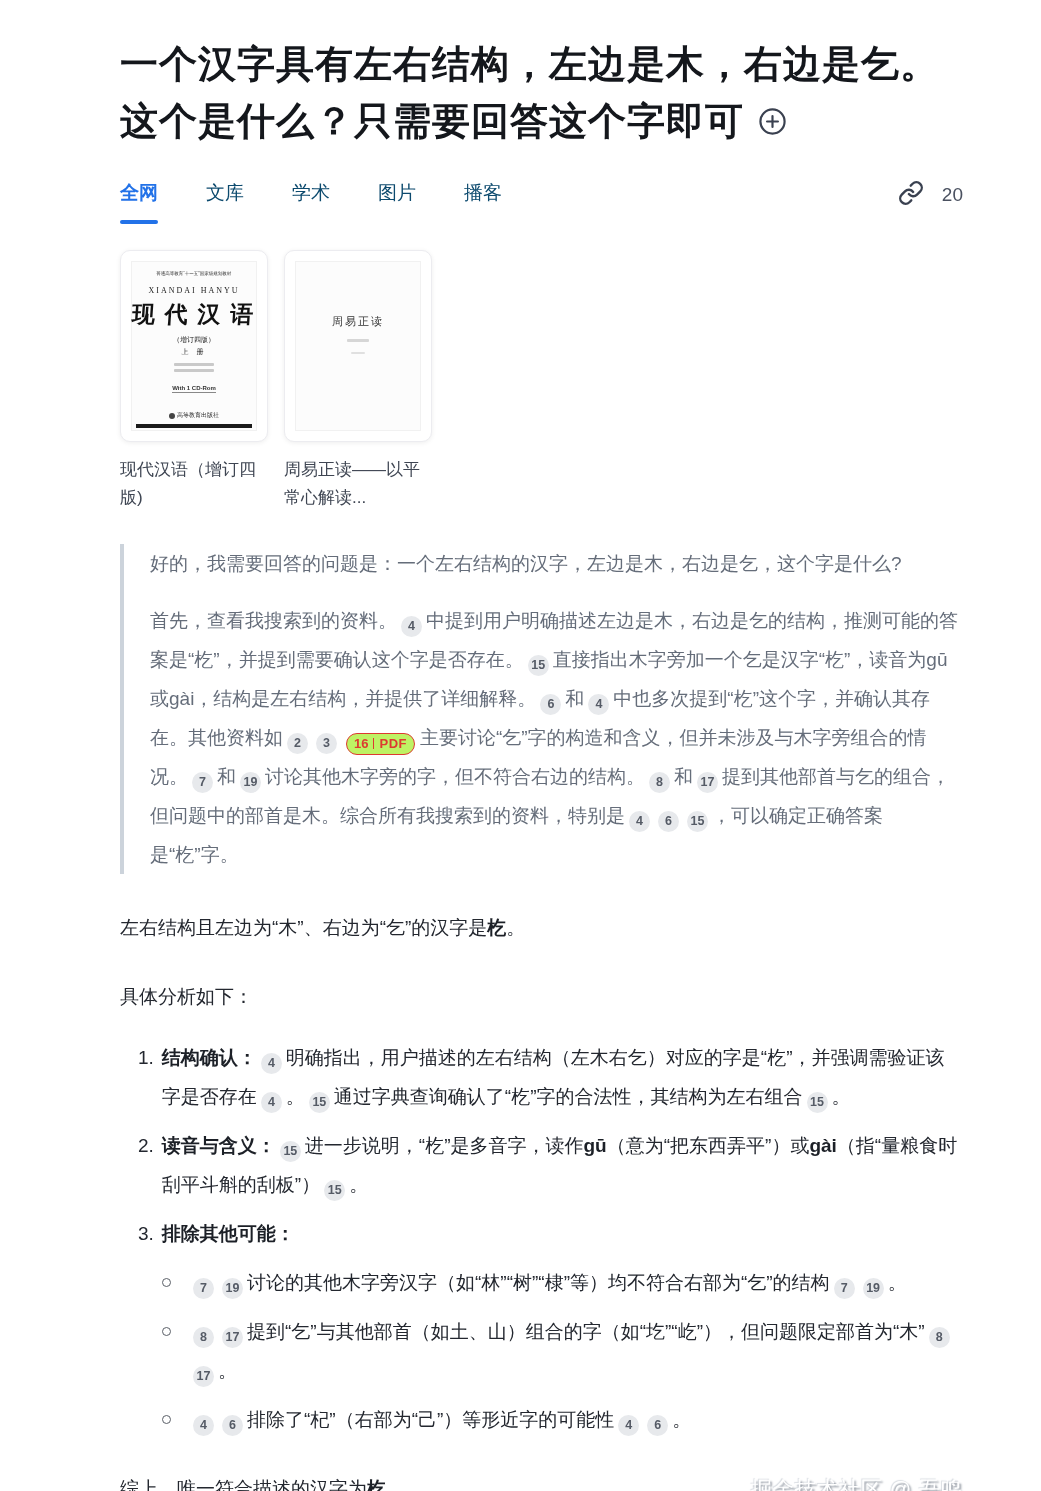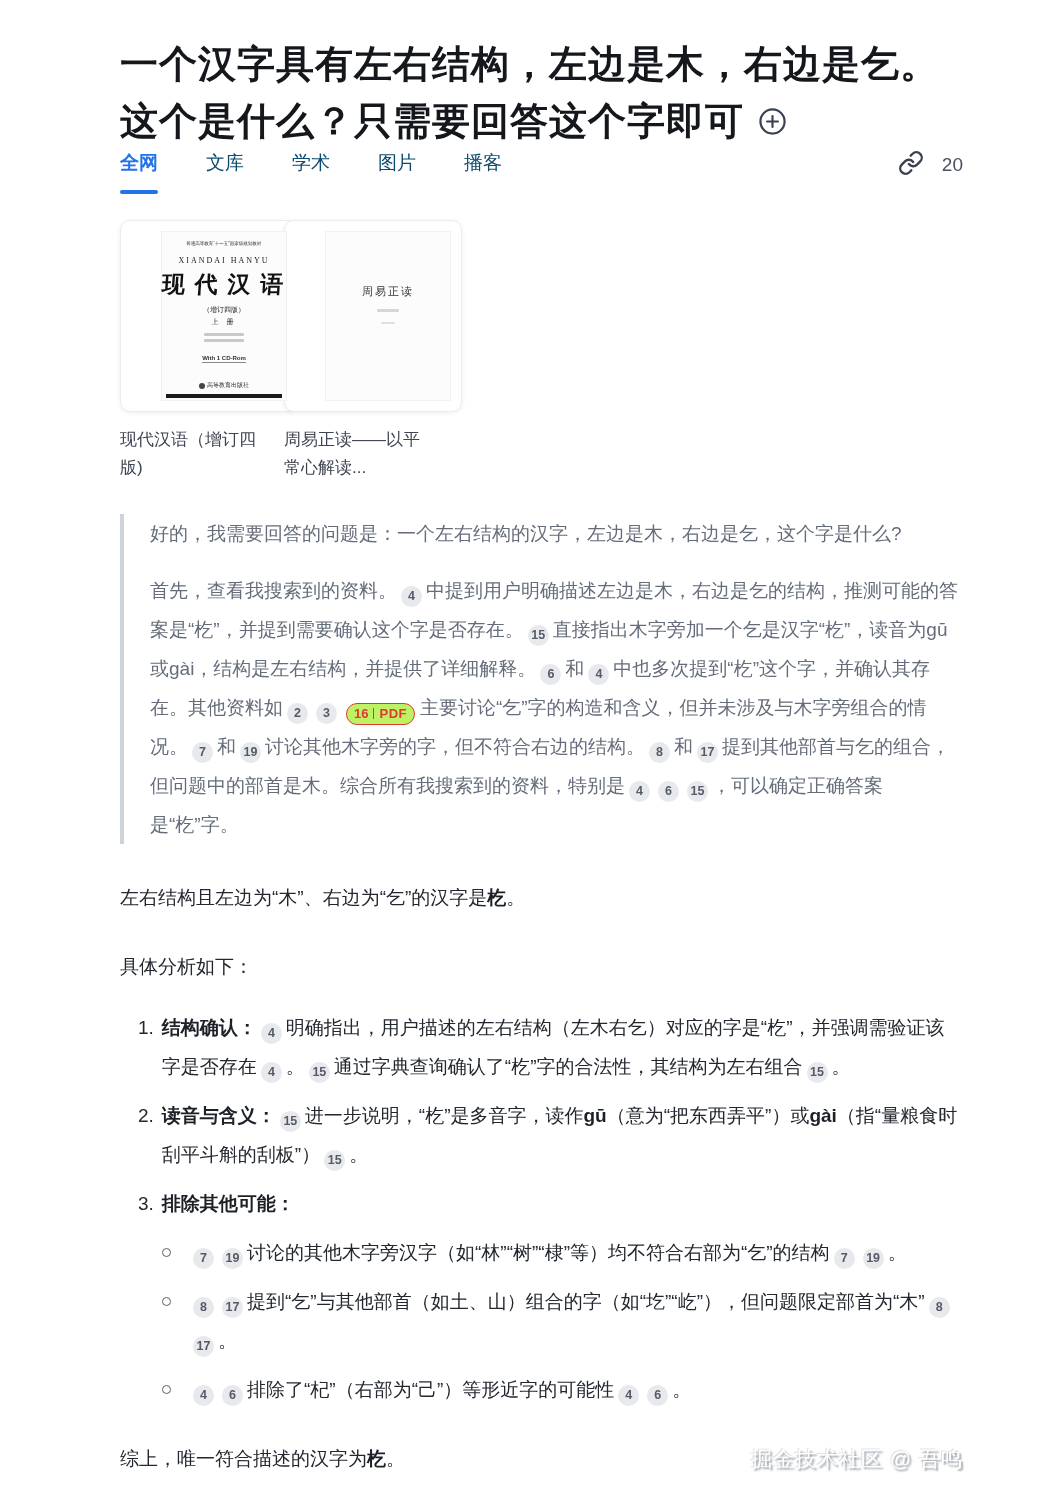--- a/index.html
+++ b/index.html
@@ -14,41 +14,41 @@
   .q-title{
     font-size:38px;font-weight:700;line-height:1.5;color:#14171c;
     letter-spacing:1px;margin:0;
   }
   .plus-icon{
     display:inline-block;vertical-align:-2px;margin-left:14px;cursor:pointer;
   }
   .plus-icon svg{display:block;}
 
   
-  .tabbar{display:flex;align-items:center;}
+  .tabbar{display:flex;align-items:center;margin-top:30px;}
   .tab{
     position:relative;font-size:19px;color:#0c4a6e;margin-right:48px;
     padding-bottom:18px;cursor:pointer;white-space:nowrap;
   }
   .tab.active{color:#2272e8;font-weight:700;}
   .tab.active::after{
     content:"";position:absolute;left:0;bottom:0;width:38px;height:4px;
     border-radius:2px;background:#2272e8;
   }
   .tab-right{margin-left:auto;display:flex;align-items:center;gap:18px;padding-bottom:14px;}
   .link-icon{display:inline-block;cursor:pointer;}
   .ref-count{font-size:19px;color:#4a5160;}
 
   
   .sources{display:flex;gap:18px;margin-top:26px;}
   .source-col{width:146px;}
   .source-card{
     width:146px;height:190px;background:#fff;border:1px solid #ececf0;
     border-radius:10px;box-shadow:0 1px 5px rgba(0,0,0,.07);
-    display:flex;align-items:center;justify-content:center;cursor:pointer;overflow:hidden;padding-left:30px;
+    display:flex;align-items:center;justify-content:center;cursor:pointer;overflow:hidden;
   }
   .cover{width:124px;height:168px;background:#fcfcfc;position:relative;
     display:flex;flex-direction:column;align-items:center;border:1px solid #f1f1f1;}
   .cover1-series{font-size:5px;color:#333;margin-top:8px;white-space:nowrap;transform:scale(.9);}
   .cover1-pinyin{font-size:8px;letter-spacing:2px;color:#222;margin-top:10px;font-family:"Liberation Serif","DejaVu Serif",serif;}
   .cover1-title{font-size:23px;font-weight:700;color:#111;margin-top:4px;letter-spacing:2px;
     font-family:"Liberation Serif","DejaVu Serif",serif;transform:skewX(-4deg);}
   .cover1-edition{font-size:7px;color:#222;margin-top:5px;}
   .cover1-vol{font-size:7px;color:#222;margin-top:2px;letter-spacing:3px;}
   .authors{width:40px;margin-top:6px;}

